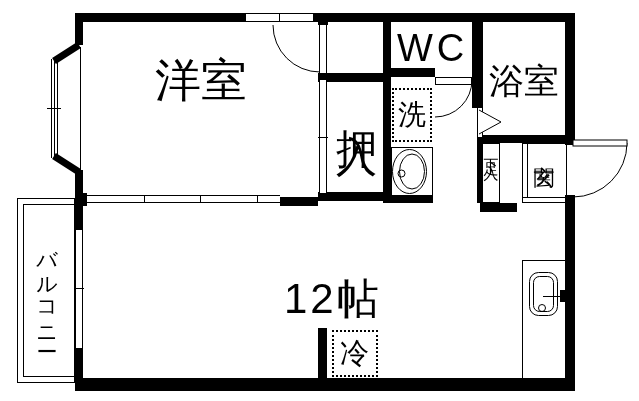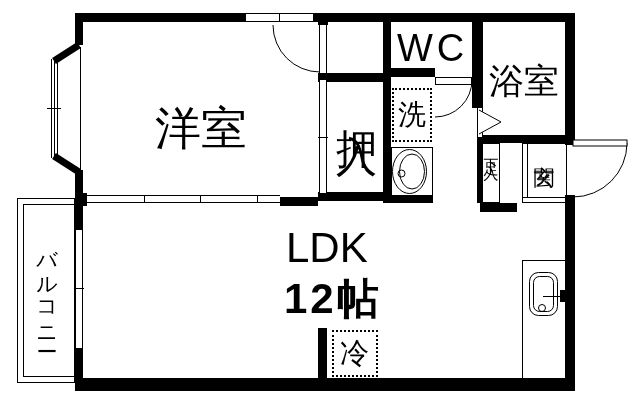--- a/index.html
+++ b/index.html
@@ -102,25 +102,24 @@
     <rect x="533.5" y="276.5" width="20" height="35" rx="6" fill="none" stroke="#000" stroke-width="1"></rect>
     <line x1="543" y1="296.5" x2="562" y2="296.5" stroke="#000" stroke-width="1"></line>
     <rect x="560" y="290" width="9" height="12" fill="#000"></rect>
     <circle cx="542" cy="308" r="3.5" fill="none" stroke="#000" stroke-width="1"></circle>
 
     <ellipse cx="409.5" cy="171.5" rx="17" ry="22" fill="none" stroke="#000" stroke-width="1"></ellipse>
     <ellipse cx="412" cy="171.5" rx="12.5" ry="17.5" fill="none" stroke="#000" stroke-width="1"></ellipse>
     <circle cx="401.5" cy="173.5" r="3.5" fill="none" stroke="#000" stroke-width="1"></circle>
   </svg>
 
-  <div class="lbl" style="left:155px;top:57px;font-size:46px;margin-top:48px;">洋室</div>
+  <div class="lbl" style="left:155px;top:57px;font-size:46px;">洋室</div>
   <div class="lbl" style="left:397px;top:29px;font-size:38px;letter-spacing:4px;">WC</div>
   <div class="lbl" style="left:489px;top:63px;font-size:35px;">浴室</div>
   <div class="lbl vtext" style="left:336px;top:97px;font-size:41px;letter-spacing:5px;">押入</div>
   <div class="lbl" style="left:398px;top:101px;font-size:28px;">洗</div>
   <div class="lbl vtext" style="left:484px;top:147px;font-size:15px;letter-spacing:3px;">下足入</div>
   <div class="lbl vtext" style="left:534px;top:149px;font-size:21px;letter-spacing:3px;">玄関</div>
-  <div class="lbl" style="left:286px;top:227px;font-size:42px;">LDK</div>
-  <div class="lbl" style="left:284px;top:278px;font-size:42px;letter-spacing:3px;font-weight:bold;">12帖</div>
+  <div class="lbl" style="left:284px;top:278px;font-size:42px;letter-spacing:3px;">12帖</div>
   <div class="lbl" style="left:340px;top:339px;font-size:29px;">冷</div>
   <div class="lbl vtext" style="left:37px;top:236px;font-size:21px;letter-spacing:2px;">バルコニー</div>
 
 </div>
 
 </body></html>

